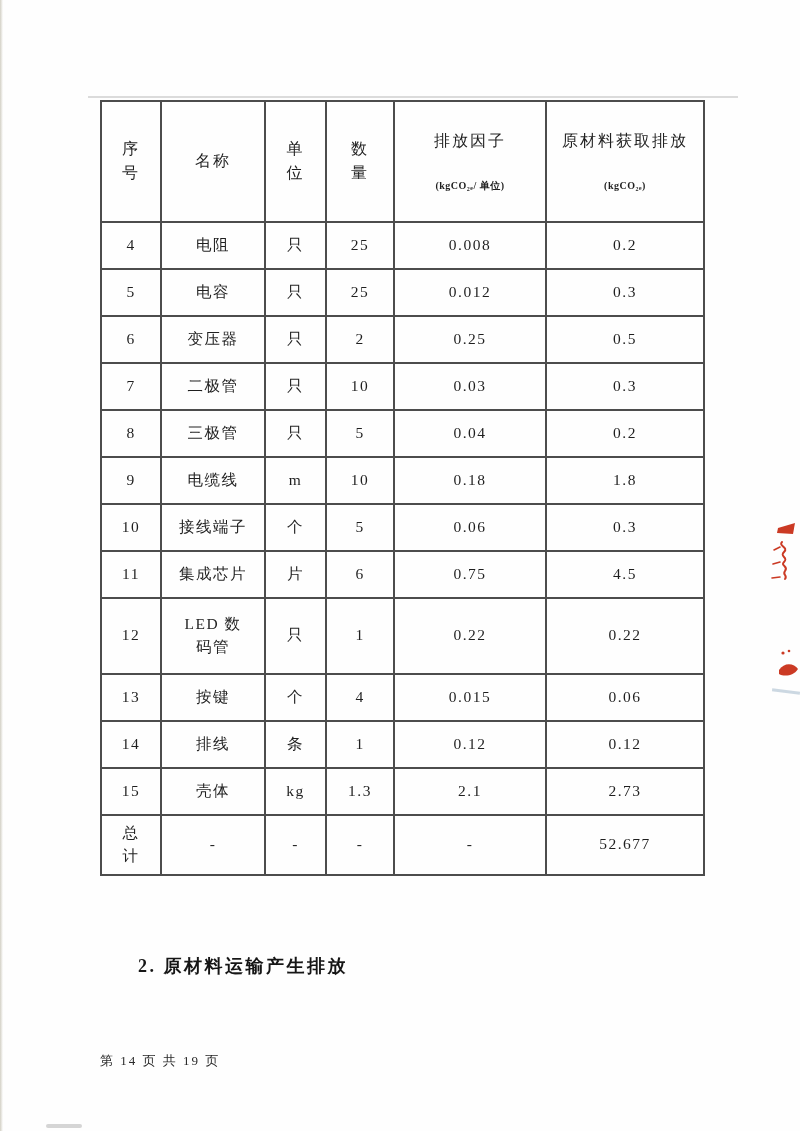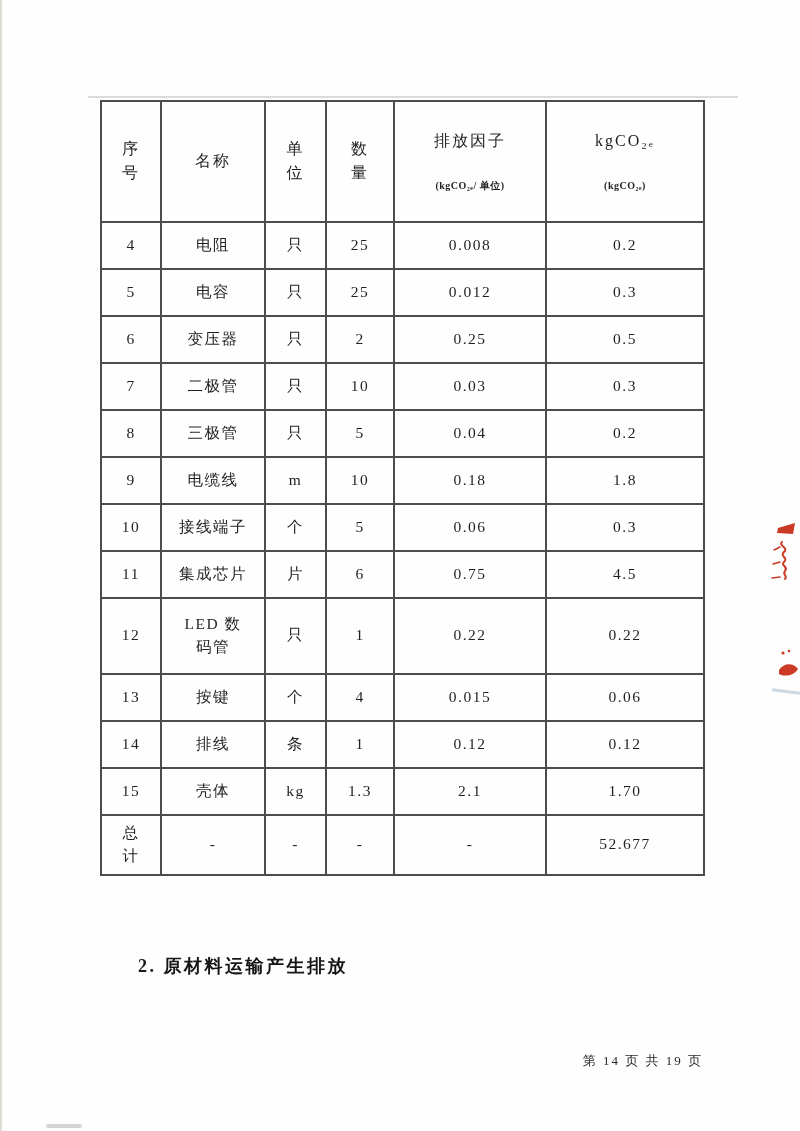--- a/index.html
+++ b/index.html
@@ -50,21 +50,21 @@
   .materials tbody tr.row-tall { height: 76px; }
   .materials tbody tr.row-total { height: 60px; }
   .materials td { font-size: 15.5px; letter-spacing: 1.5px; line-height: 1.45; }
   .section-heading {
     position: absolute; left: 138px; top: 954px;
     font-size: 18px; font-weight: bold; letter-spacing: 2.5px;
     color: #161616;
   }
   .page-footer {
     position: absolute; top: 1052px; left: 100px; width: 603px;
-    text-align: right; font-size: 13px; letter-spacing: 2px; color: #2a2a2a;
+    font-size: 13px; letter-spacing: 2px; color: #2a2a2a;
   }
   .red-ink { position: absolute; }
   .red-ink-upper { left: 768px; top: 520px; }
   .red-ink-lower { left: 776px; top: 648px; }
 </style>
 </head>
 <body>
 
 <div class="page">
 
@@ -89,21 +89,21 @@
         <th>名称</th>
         <th>单
 位</th>
         <th>数
 量</th>
         <th>
           <div>排放因子</div>
           <div class="formula">(kgCO₂ₑ/ 单位)</div>
         </th>
         <th>
-          <div>kgCO₂ₑ</div>
+          <div>原材料获取排放</div>
           <div class="formula">(kgCO₂ₑ)</div>
         </th>
       </tr>
     </thead>
     <tbody>
         <tr>
           <td>4</td>
           <td>电阻</td>
           <td>只</td>
           <td>25</td>
@@ -190,21 +190,21 @@
           <td>1</td>
           <td>0.12</td>
           <td>0.12</td>
         </tr>
         <tr>
           <td>15</td>
           <td>壳体</td>
           <td>kg</td>
           <td>1.3</td>
           <td>2.1</td>
-          <td>1.70</td>
+          <td>2.73</td>
         </tr>
         <tr class="row-total">
           <td>总
 计</td>
           <td>-</td>
           <td>-</td>
           <td>-</td>
           <td>-</td>
           <td>52.677</td>
         </tr>

